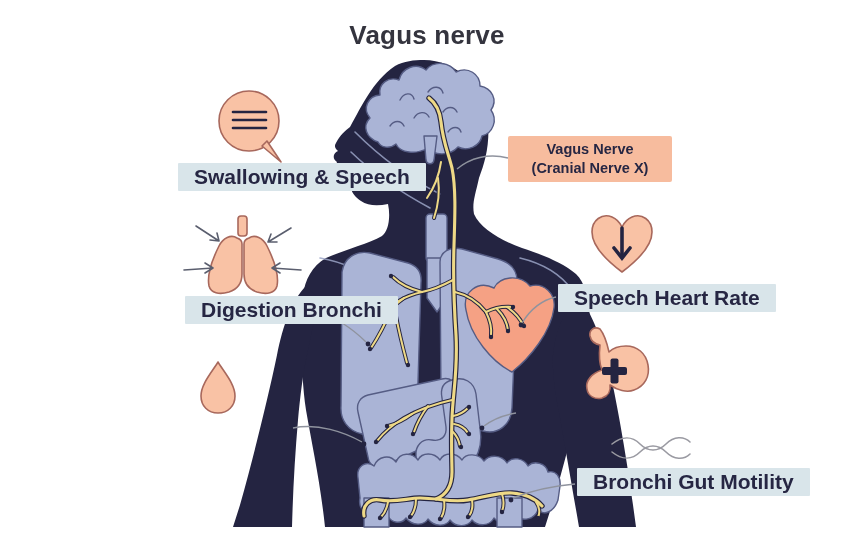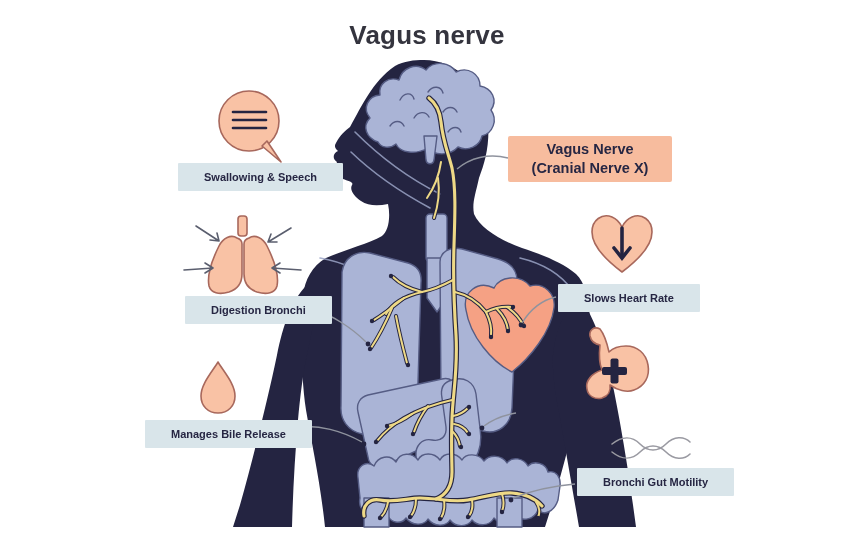--- a/index.html
+++ b/index.html
@@ -7,21 +7,21 @@
     position:relative;width:854px;height:550px;background:#fff;overflow:hidden;
     font-family:"Liberation Sans",sans-serif;
   }
   .title{
     position:absolute;left:0;top:20px;width:854px;text-align:center;
     font-size:26px;font-weight:700;color:#34343e;letter-spacing:.2px;
   }
   svg.illustration{position:absolute;left:0;top:0;}
   .label{
     position:absolute;background:var(--labelBg);color:var(--text);
-    font-size:11px;font-weight:700;line-height:20px;padding:4px 26px;
+    font-size:21px;font-weight:700;line-height:20px;padding:4px 16px;
     border-radius:1px;white-space:nowrap;
   }
   .vagus-box{
     position:absolute;background:var(--salmonBg);color:var(--text);
     font-size:14.5px;font-weight:700;line-height:19px;padding:4px 12px;
     border-radius:2px;text-align:center;width:140px;
   }
   .fill-navy{fill:var(--navy);}
   .organ{fill:var(--organ);stroke:var(--organStroke);stroke-width:1.4;stroke-linejoin:round;}
   .organ-line{fill:none;stroke:var(--organStroke);stroke-width:1.4;stroke-linecap:round;}
@@ -314,23 +314,22 @@
       <circle class="dot" cx="482" cy="428" r="2.4"></circle>
       <path class="connector" d="M575,484 C552,486 528,492 513,498"></path>
       <circle class="dot" cx="511" cy="500" r="2.4"></circle>
     </g>
   </svg>
 
   <div class="label" style="left:178px;top:163px">Swallowing &amp; Speech</div>
 
   <div class="label" style="left:185px;top:296px">Digestion Bronchi</div>
 
-  <div class="label" style="left:145px;top:420px">Manages Bile Release</div>
-
-  <div class="label" style="left:558px;top:284px">Slows Heart Rate</div>
+
+  <div class="label" style="left:558px;top:284px">Speech Heart Rate</div>
 
 
   <div class="label" style="left:577px;top:468px">Bronchi Gut Motility</div>
 
   <div class="vagus-box" style="left:508px;top:136px">
     <div>Vagus Nerve</div>
     <div>(Cranial Nerve X)</div>
   </div>
 
 </div>

